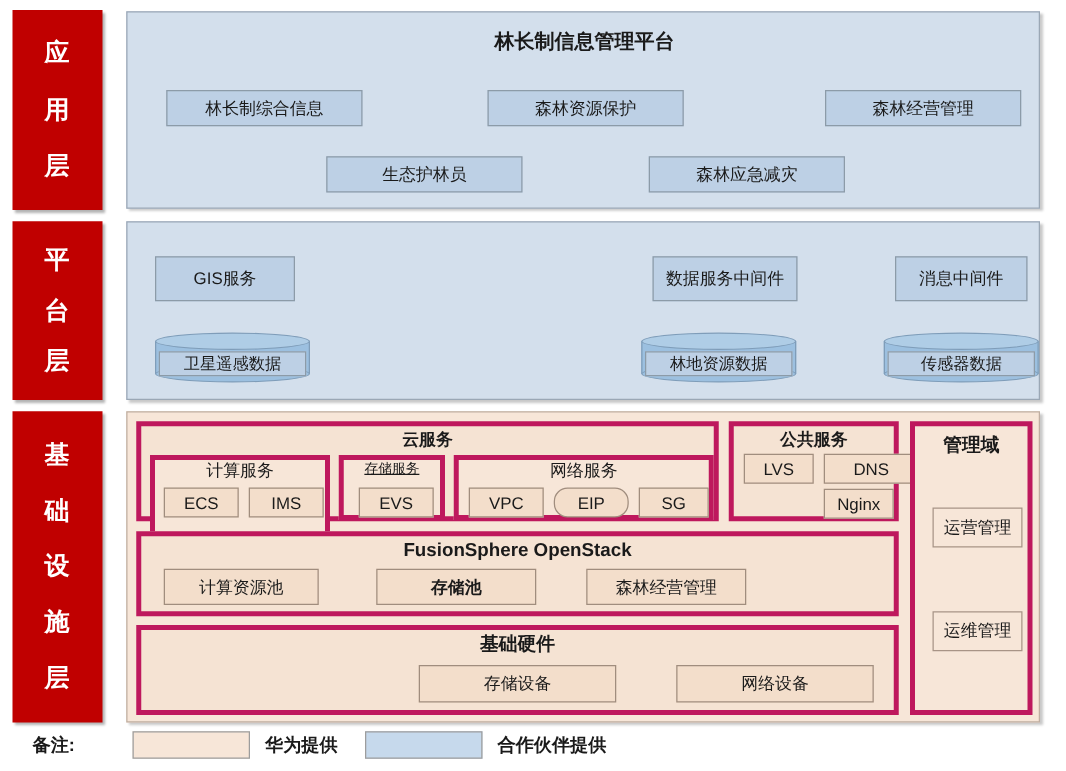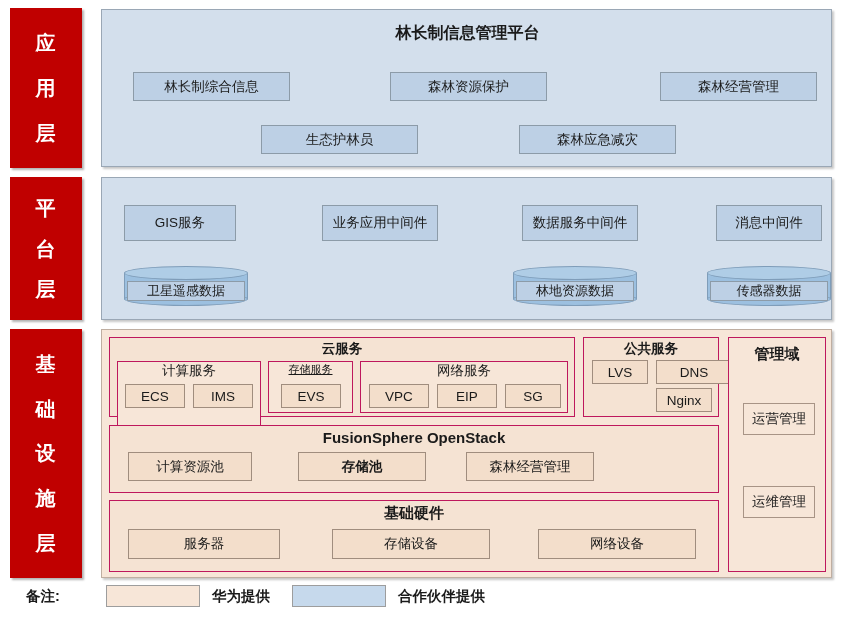--- a/index.html
+++ b/index.html
@@ -33,21 +33,21 @@
   .layer-tag span { display: block; }
 
   .panel {
     border: 1px solid #9AA7B5;
     box-shadow: 2px 2px 2px rgba(0,0,0,0.22);
   }
   .panel-blue { background: #D3DFEC; }
   .panel-peach { background: #F7E6D8; border-color: #BFAEA1; }
 
   .group {
-    border: 1px solid #be185d;
+    border: 4px solid #be185d;
     box-sizing: border-box;
     background: #F5E3D3;
   }
   .group-title {
     text-align: center;
     font-weight: bold;
     font-size: 13.5px;
     line-height: 1;
     padding-top: 4px;
   }
@@ -135,21 +135,20 @@
   <div class="abs chip" style="left:288px; top:62px; width:157px; height:29px;">森林资源保护</div>
   <div class="abs chip" style="left:558px; top:62px; width:157px; height:29px;">森林经营管理</div>
 
   <div class="abs chip" style="left:159px; top:115px; width:157px; height:29px;">生态护林员</div>
   <div class="abs chip" style="left:417px; top:115px; width:157px; height:29px;">森林应急减灾</div>
 </div>
 
 <div class="abs panel panel-blue" style="left:101px; top:177px; width:731px; height:143px;">
 
   <div class="abs chip" style="left:22px; top:27px; width:112px; height:36px;">GIS服务</div>
-  <div class="abs chip" style="left:220px; top:27px; width:116px; height:36px;">业务应用中间件</div>
   <div class="abs chip" style="left:420px; top:27px; width:116px; height:36px;">数据服务中间件</div>
   <div class="abs chip" style="left:614px; top:27px; width:106px; height:36px;">消息中间件</div>
 
   <div class="cyl" style="left:22px; top:88px; width:124px; height:40px;">
     <div class="body"></div>
     <div class="bot"></div>
     <div class="top"></div>
     <div class="cyl-label">卫星遥感数据</div>
   </div>
 
@@ -181,21 +180,21 @@
     </div>
 
     <div class="abs group" style="left:158px; top:23px; width:85px; height:52px; background:#F7E6D8;">
       <div class="group-title" style="font-weight:normal; font-size:11px; padding-top:2px;text-decoration:underline;">存储服务</div>
       <div class="abs chip chip-peach" style="left:12px; top:22px; width:60px; height:24px;">EVS</div>
     </div>
 
     <div class="abs group" style="left:250px; top:23px; width:208px; height:52px; background:#F7E6D8;">
       <div class="group-title" style="font-weight:normal; font-size:13.5px; padding-top:2px;">网络服务</div>
       <div class="abs chip chip-peach" style="left:8px; top:22px; width:60px; height:24px;">VPC</div>
-      <div class="abs chip chip-peach" style="left:76px; top:22px; width:60px; height:24px;">EIP</div>
+      <div class="abs chip chip-peach" style="left:76px; top:22px; width:60px; height:24px;border-radius:11px;">EIP</div>
       <div class="abs chip chip-peach" style="left:144px; top:22px; width:56px; height:24px;">SG</div>
     </div>
   </div>
 
   <div class="abs group" style="left:481px; top:7px; width:136px; height:80px;">
     <div class="group-title">公共服务</div>
     <div class="abs chip chip-peach" style="left:8px; top:22px; width:56px; height:24px;">LVS</div>
     <div class="abs chip chip-peach" style="left:72px; top:22px; width:76px; height:24px;">DNS</div>
     <div class="abs chip chip-peach" style="left:8px; top:50px; width:56px; height:24px;margin-top:48px;">CCS</div>
     <div class="abs chip chip-peach" style="left:72px; top:50px; width:56px; height:24px;">Nginx</div>
@@ -209,21 +208,20 @@
 
   <div class="abs group" style="left:7px; top:95px; width:610px; height:68px;">
     <div class="group-title" style="font-size:15px;">FusionSphere OpenStack</div>
     <div class="abs chip chip-peach" style="left:18px; top:26px; width:124px; height:29px;">计算资源池</div>
     <div class="abs chip chip-peach" style="left:188px; top:26px; width:128px; height:29px;font-weight:bold;">存储池</div>
     <div class="abs chip chip-peach" style="left:356px; top:26px; width:128px; height:29px;">森林经营管理</div>
   </div>
 
   <div class="abs group" style="left:7px; top:170px; width:610px; height:72px;">
     <div class="group-title" style="font-size:15px;">基础硬件</div>
-    <div class="abs chip chip-peach" style="left:18px; top:28px; width:152px; height:30px;">服务器</div>
     <div class="abs chip chip-peach" style="left:222px; top:28px; width:158px; height:30px;">存储设备</div>
     <div class="abs chip chip-peach" style="left:428px; top:28px; width:158px; height:30px;">网络设备</div>
   </div>
 </div>
 
 <div class="abs" style="left:10px; top:583px; width:600px; height:28px;">
   <div class="abs legend-label" style="left:16px; top:4px;">备注:</div>
 
   <div class="abs swatch" style="left:96px; top:2px; width:94px; height:22px; background:#F7E6D8;"></div>
   <div class="abs legend-label" style="left:202px; top:4px;">华为提供</div>

